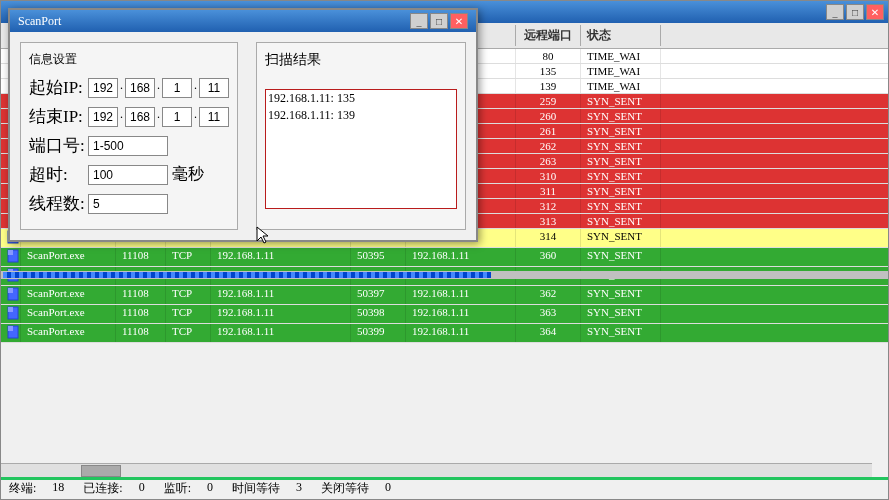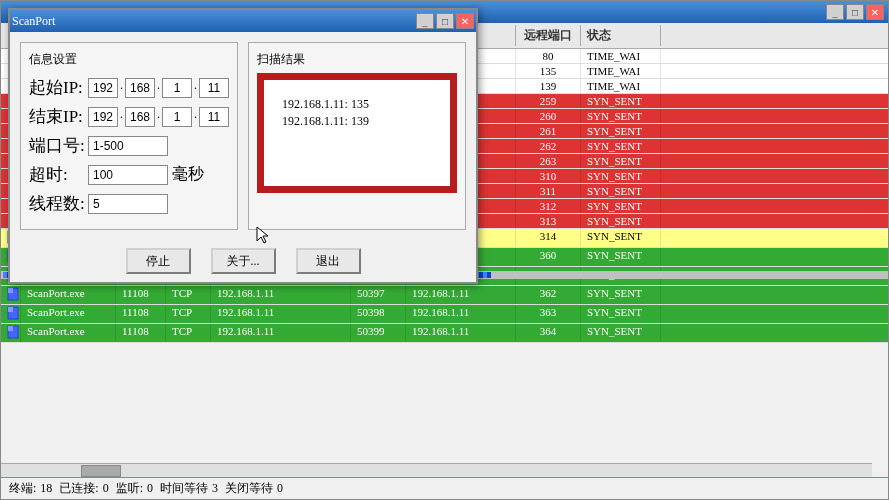--- a/index.html
+++ b/index.html
@@ -130,26 +130,26 @@
     }
 
     
     .status-bar {
       position: absolute;
       bottom: 0;
       left: 0;
       right: 0;
       height: 22px;
       background: #f0f0f0;
-      border-top: 1px solid #22c55e;
-      display: flex;
-      align-items: center;
+      border-top: 3px solid #22c55e;
+      display: flex;
+      align-items: flex-start;
       padding: 0 8px;
       font-size: 12px;
-      gap: 4px;
+      gap: 16px;
     }
 
     
     .h-scrollbar {
       position: absolute;
       bottom: 22px;
       left: 0;
       right: 16px;
       height: 14px;
       background: #e0e0e0;
@@ -177,35 +177,35 @@
       box-shadow: 2px 2px 8px rgba(0,0,0,0.4);
       z-index: 100;
     }
 
     .dialog-titlebar {
       background: linear-gradient(to bottom, #4a90d9, #2060b0);
       height: 22px;
       display: flex;
       align-items: center;
       justify-content: space-between;
-      padding: 0 2px;
+      padding: 0 8px;
       color: white;
       font-size: 12px;
       cursor: default;
     }
 
     .dialog-controls {
       display: flex;
       gap: 2px;
     }
 
     .dialog-content {
       padding: 10px;
       display: flex;
-      gap: 10px;
+      gap: 18px;
     }
 
     
     .info-panel {
       border: 1px solid #aaa;
       padding: 8px;
       background: #f5f5f5;
       min-width: 185px;
     }
 
@@ -265,32 +265,32 @@
 
     
     .result-panel {
       border: 1px solid #aaa;
       padding: 8px;
       background: #f5f5f5;
       flex: 1;
     }
 
     .result-panel-title {
-      font-size: 12px;
-      margin-bottom: 5px;
+      font-size: 14px;
+      margin-bottom: 20px;
     }
 
     .result-list {
       width: 100%;
       height: 120px;
-      border: 7px solid #b91c1c;
+      border: 1px solid #b91c1c;
       background: white;
       overflow-y: auto;
       font-size: 12px;
-      padding: 16px;
+      padding: 0;
     }
 
     .result-item {
       padding: 1px 2px;
     }
 
     
     .button-row {
       display: flex;
       justify-content: center;
@@ -647,24 +647,19 @@
 
     <div class="result-panel">
       <div class="result-panel-title">扫描结果</div>
       <div class="result-list">
         <div class="result-item">192.168.1.11: 135</div>
         <div class="result-item">192.168.1.11: 139</div>
       </div>
     </div>
   </div>
 
-  <div class="button-row">
-    <button class="dialog-btn">停止</button>
-    <button class="dialog-btn">关于...</button>
-    <button class="dialog-btn">退出</button>
-  </div>
 </div>
 
 <div class="cursor-overlay">
   <svg width="16" height="20" viewBox="0 0 16 20">
     <polygon points="2,2 2,16 6,12 9,18 11,17 8,11 13,11" fill="white" stroke="black" stroke-width="1"></polygon>
   </svg>
 </div>
 
 </body></html>

